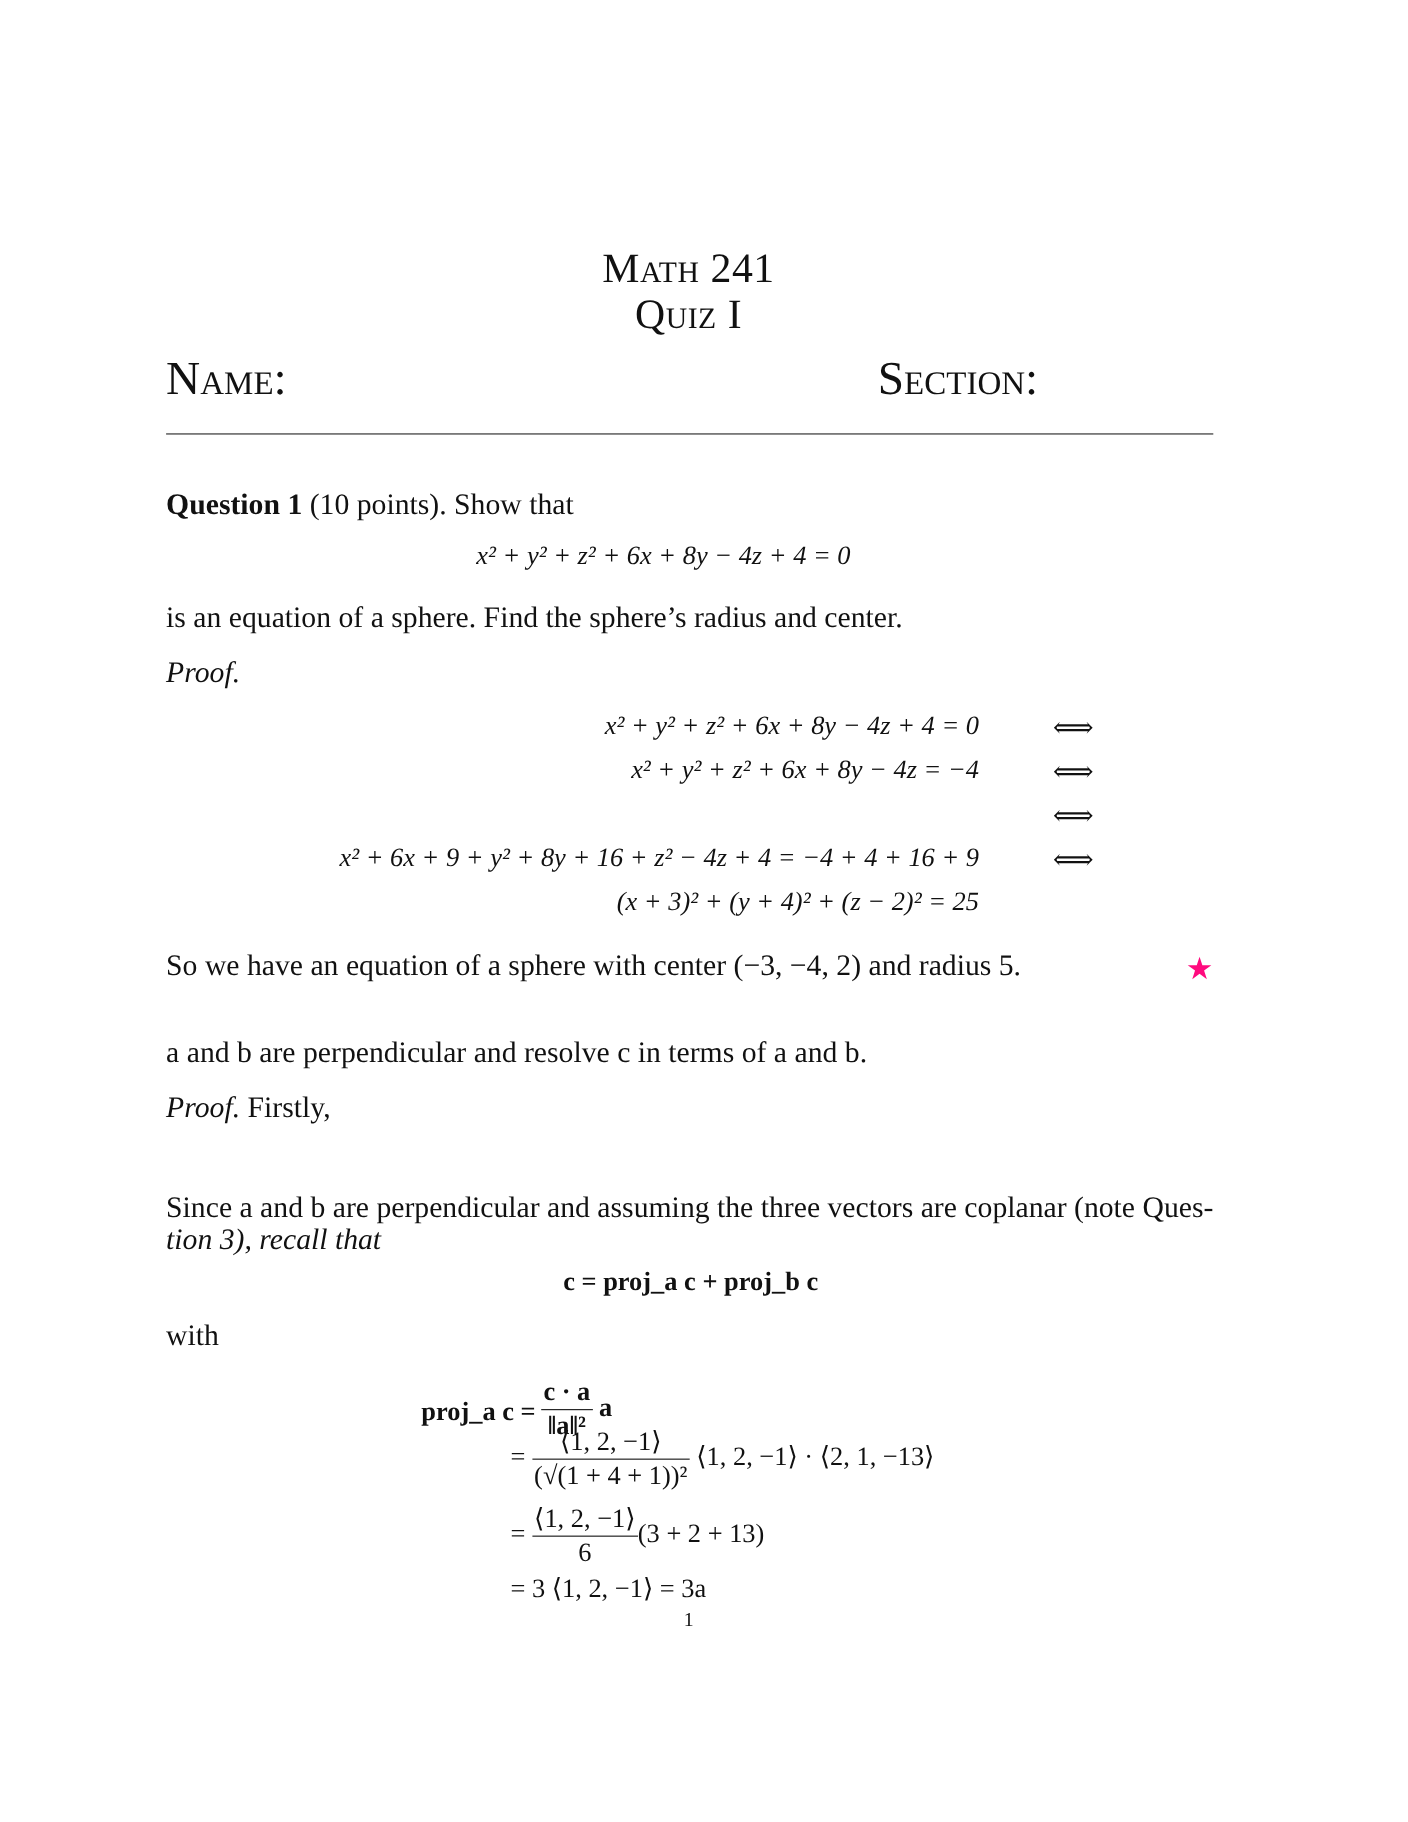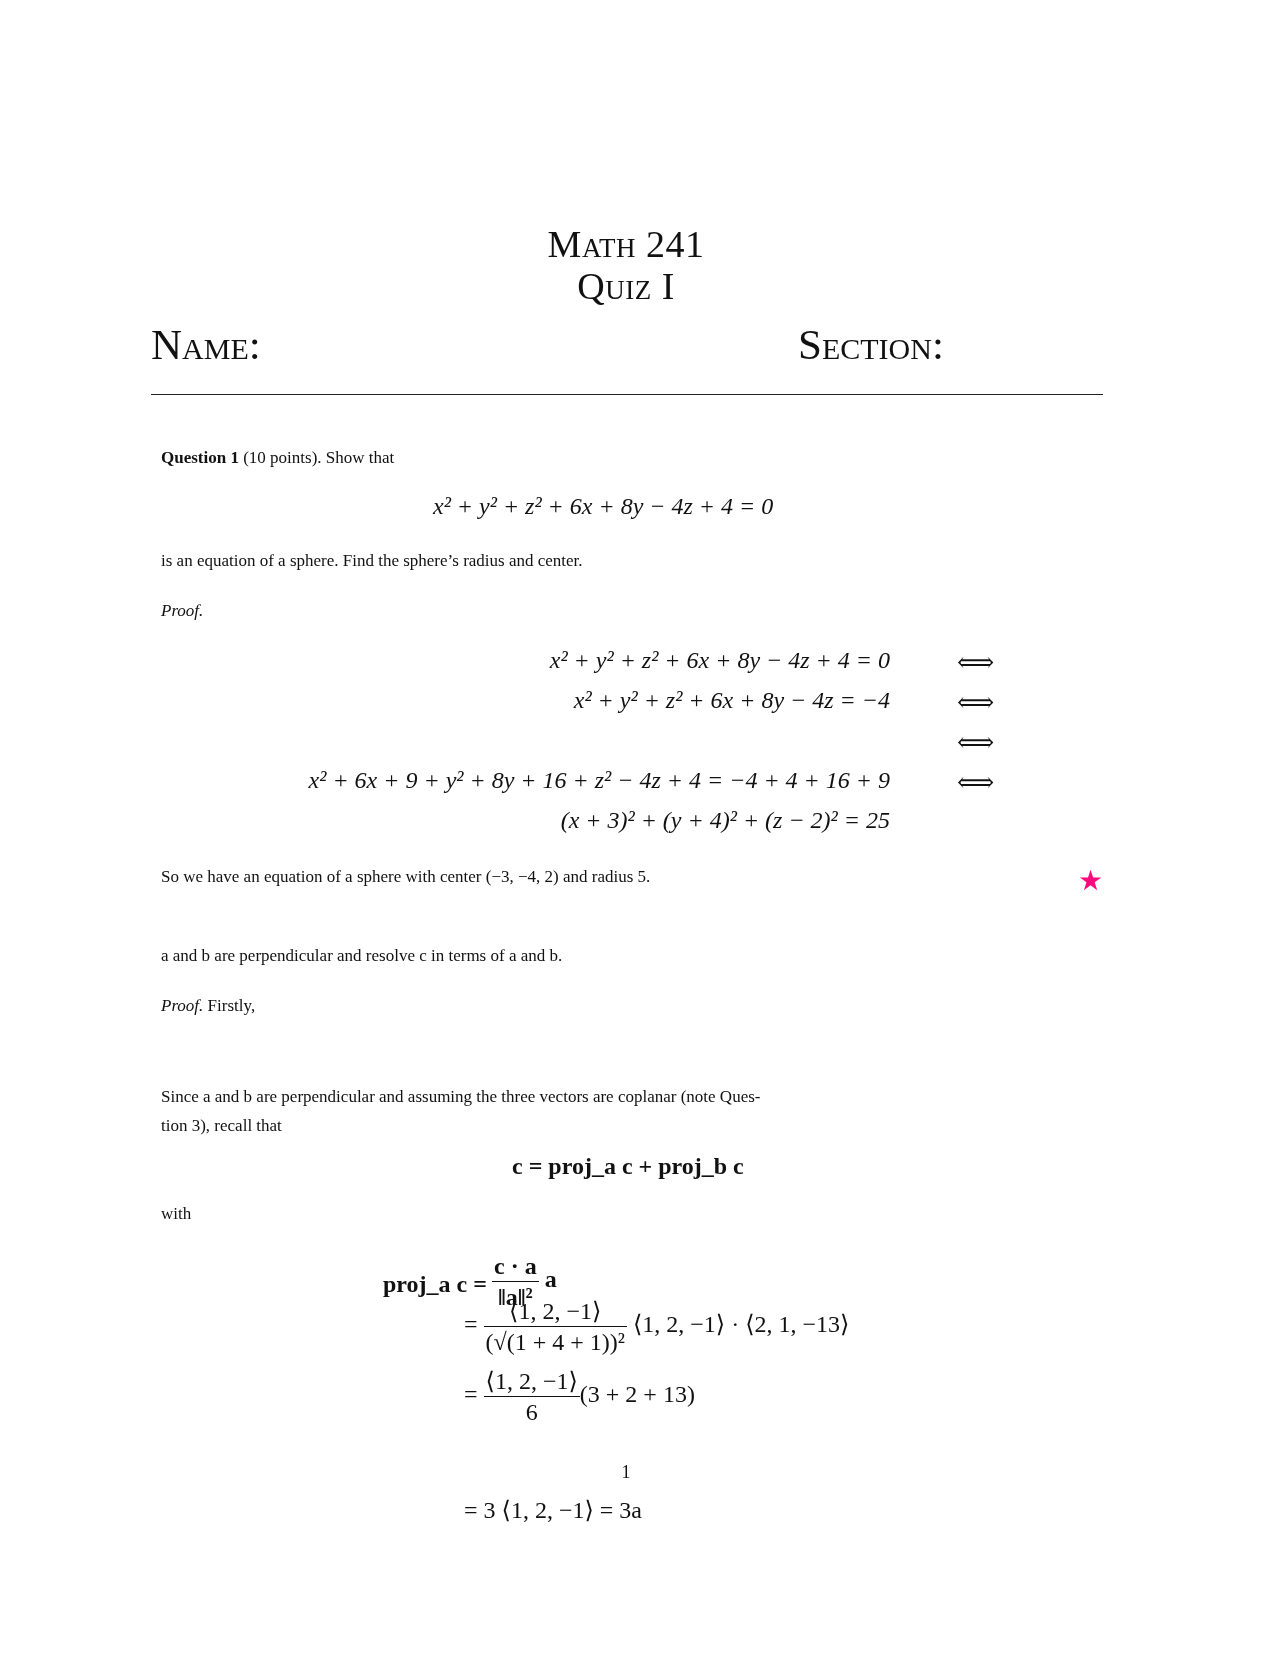--- a/index.html
+++ b/index.html
@@ -12,21 +12,21 @@
   .title {
     position: absolute; left: 0; width: 1252px; text-align: center;
     font-family: "Liberation Serif", serif; font-size: 38px; font-variant: small-caps;
     letter-spacing: 0.5px;
   }
   .hdr-label {
     position: absolute; font-family: "Liberation Serif", serif; font-size: 43px; font-variant: small-caps;
   }
   .rule { position: absolute; left: 151px; top: 394px; width: 952px; height: 1px; background: #222; }
   .txt {
-    position: absolute; left: 161px; font-family: "Liberation Serif", serif; font-size: 17px; line-height: 30px;
+    position: absolute; left: 151px; font-family: "Liberation Serif", serif; font-size: 27px; line-height: 30px;
     white-space: nowrap;
   }
   .txt b { font-weight: bold; }
   .math {
     position: absolute; font-family: "Liberation Serif", serif; font-size: 24px; white-space: nowrap;
   }
   .iff { position: absolute; left: 957px; font-family: "DejaVu Serif", serif; font-size: 26px; line-height: 30px; }
   .right { text-align: right; }
   .frac { display: inline-block; vertical-align: middle; text-align: center; }
   .frac .num { display: block; padding: 0 2px; border-bottom: 1.5px solid #111; line-height: 30px; }
@@ -68,21 +68,21 @@
   <div class="star">★</div>
 
   <div class="txt" style="top:941px;">a and b are perpendicular and resolve c in terms of a and b.</div>
 
   <div class="txt" style="top:991px;">
     <i>Proof.</i>
     <span>Firstly,</span>
   </div>
 
   <div class="txt" style="top:1082px;">Since a and b are perpendicular and assuming the three vectors are coplanar (note Ques-</div>
-  <div class="txt" style="top:1111px;">tion 3), recall that</div>
+  <div class="txt" style="top:1111px;font-style:italic;">tion 3), recall that</div>
 
   <div class="math bold" style="left:512px; top:1153px;">c = proj_a c + proj_b c</div>
 
   <div class="txt" style="top:1199px;">with</div>
 
   <div class="math bold" style="left:383px; top:1243px;margin-top:28px;">
     <span>proj_a c</span> =
   </div>
   <div class="math" style="left:492px; top:1251px;">
     <span class="frac bold">
@@ -100,16 +100,16 @@
     <span>⟨1, 2, −1⟩ · ⟨2, 1, −13⟩</span>
   </div>
 
   <div class="math" style="left:464px; top:1366px;">
     = <span class="frac">
       <span class="num">⟨1, 2, −1⟩</span>
       <span class="den">6</span>
     </span><span>(3 + 2 + 13)</span>
   </div>
 
-  <div class="math" style="left:464px; top:1496px;">= 3 ⟨1, 2, −1⟩ = 3a</div>
+  <div class="math" style="left:464px; top:1430px;">= 3 ⟨1, 2, −1⟩ = 3a</div>
 
   <div class="pagenum">1</div>
 </div>
 
 </body></html>

